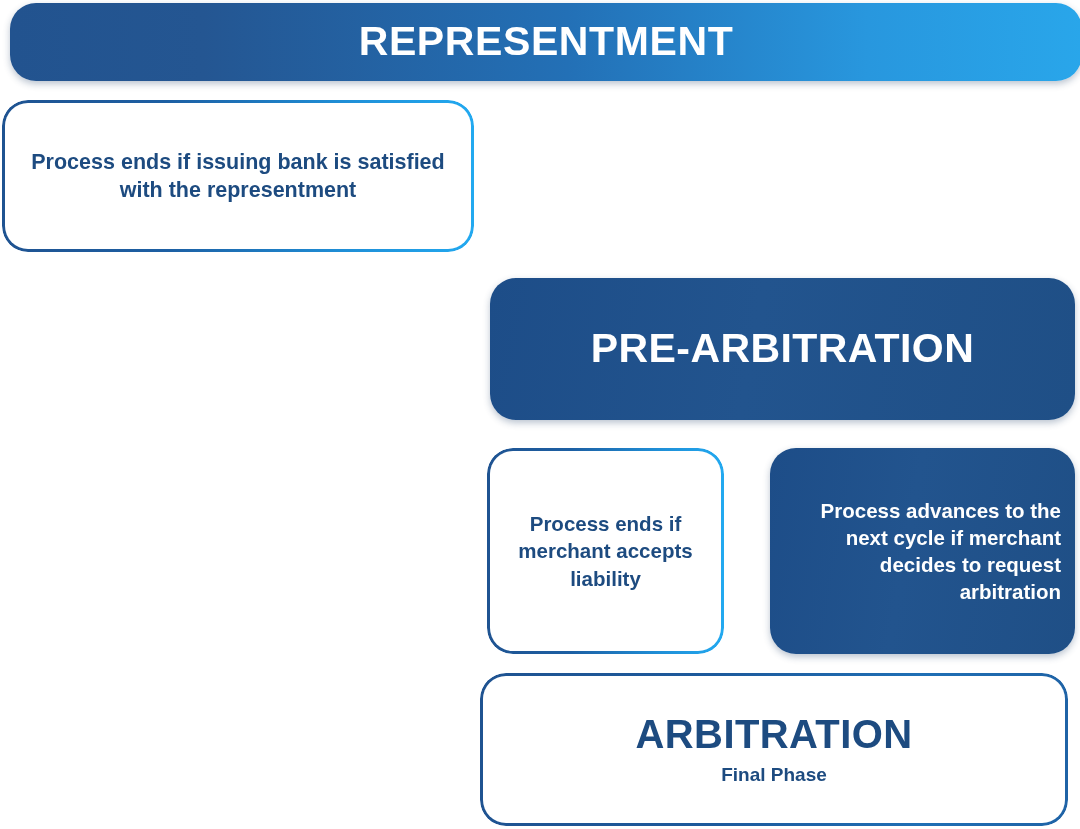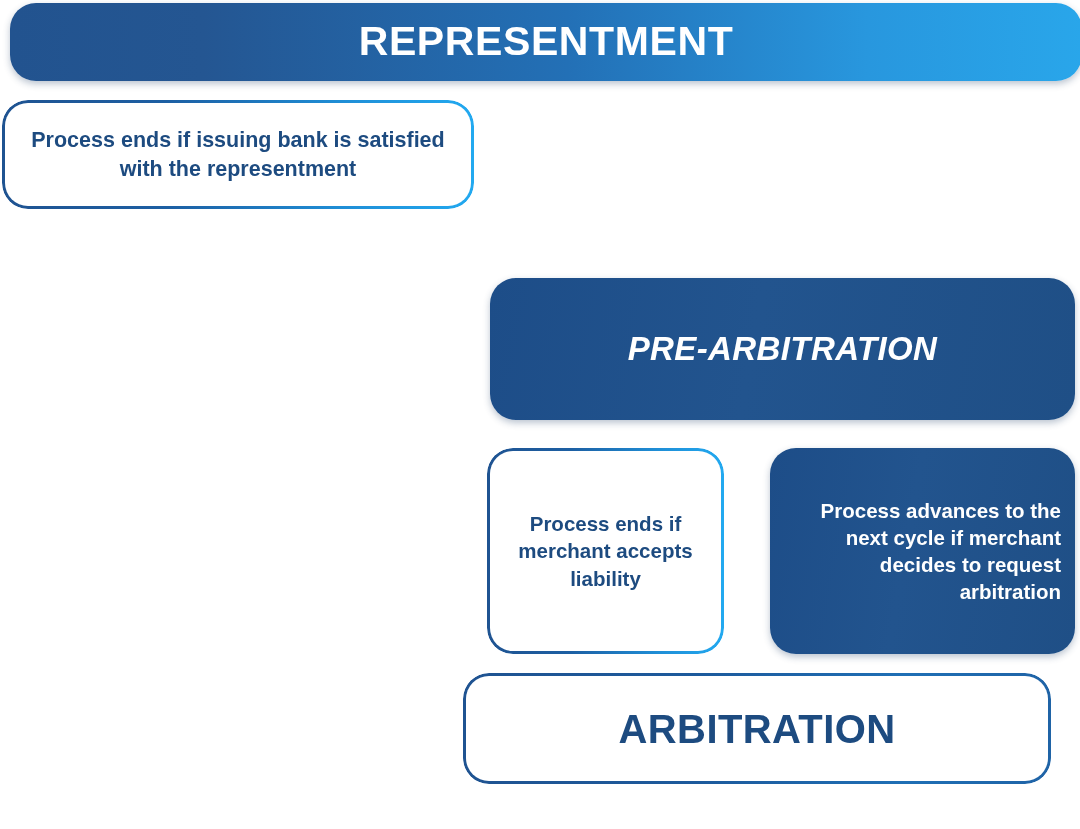--- a/index.html
+++ b/index.html
@@ -71,25 +71,24 @@
   
   .banner-title {
     color: #ffffff;
     font-size: 41px;
     font-weight: bold;
     letter-spacing: 0.6px;
     line-height: 1.1;
   }
   .phase-title {
     color: #ffffff;
-    font-size: 33px;
+    font-size: 41px;
     font-weight: bold;
     letter-spacing: 0.4px;
     line-height: 1.1;
-    font-style: italic;
   }
   .body-light {
     color: #ffffff;
     font-weight: bold;
     line-height: 1.32;
   }
   .body-dark {
     color: #1d4b80;
     font-weight: bold;
     line-height: 1.32;
@@ -114,29 +113,29 @@
 
   .inner-text {
     position: relative;
     z-index: 2;
     padding: 0 14px;
   }
 
   
   #banner-representment { left: 10px;  top: 3px;   width: 1072px; height: 78px; align-items: center; }
 
-  #box-issuer-satisfied  { left: 2px;   top: 100px; width: 472px; height: 109px; }
+  #box-issuer-satisfied  { left: 2px;   top: 100px; width: 472px; height: 152px; }
   #box-issuer-unsatisfied{ left: 490px; top: 104px; width: 585px; height: 148px; }
 
   #banner-pre-arbitration{ left: 490px; top: 278px; width: 585px; height: 142px; }
 
   #box-merchant-accepts  { left: 487px; top: 448px; width: 237px; height: 206px; }
   #box-merchant-requests { left: 770px; top: 448px; width: 305px; height: 206px; text-align: right; }
 
-  #banner-arbitration    { left: 463px; top: 673px; width: 588px; height: 111px; }
+  #banner-arbitration    { left: 480px; top: 673px; width: 588px; height: 153px; }
 </style>
 </head>
 <body>
 
 <div class="stage">
 
   <div class="box filled filled-wide-grad" id="banner-representment">
     <div class="banner-title inner-text">REPRESENTMENT</div>
   </div>
 
@@ -153,16 +152,17 @@
     <div class="body-dark t20 inner-text">Process ends if merchant accepts liability</div>
   </div>
 
   <div class="box filled filled-solid" id="box-merchant-requests">
     <div class="body-light t20 inner-text">Process advances to the next cycle if merchant decides to request arbitration</div>
   </div>
 
   <div class="box outlined outlined-soft" id="banner-arbitration">
     <div class="inner-text">
       <div class="arb-title">ARBITRATION</div>
+      <div class="arb-sub">Final Phase</div>
     </div>
   </div>
 
 </div>
 
 </body></html>

